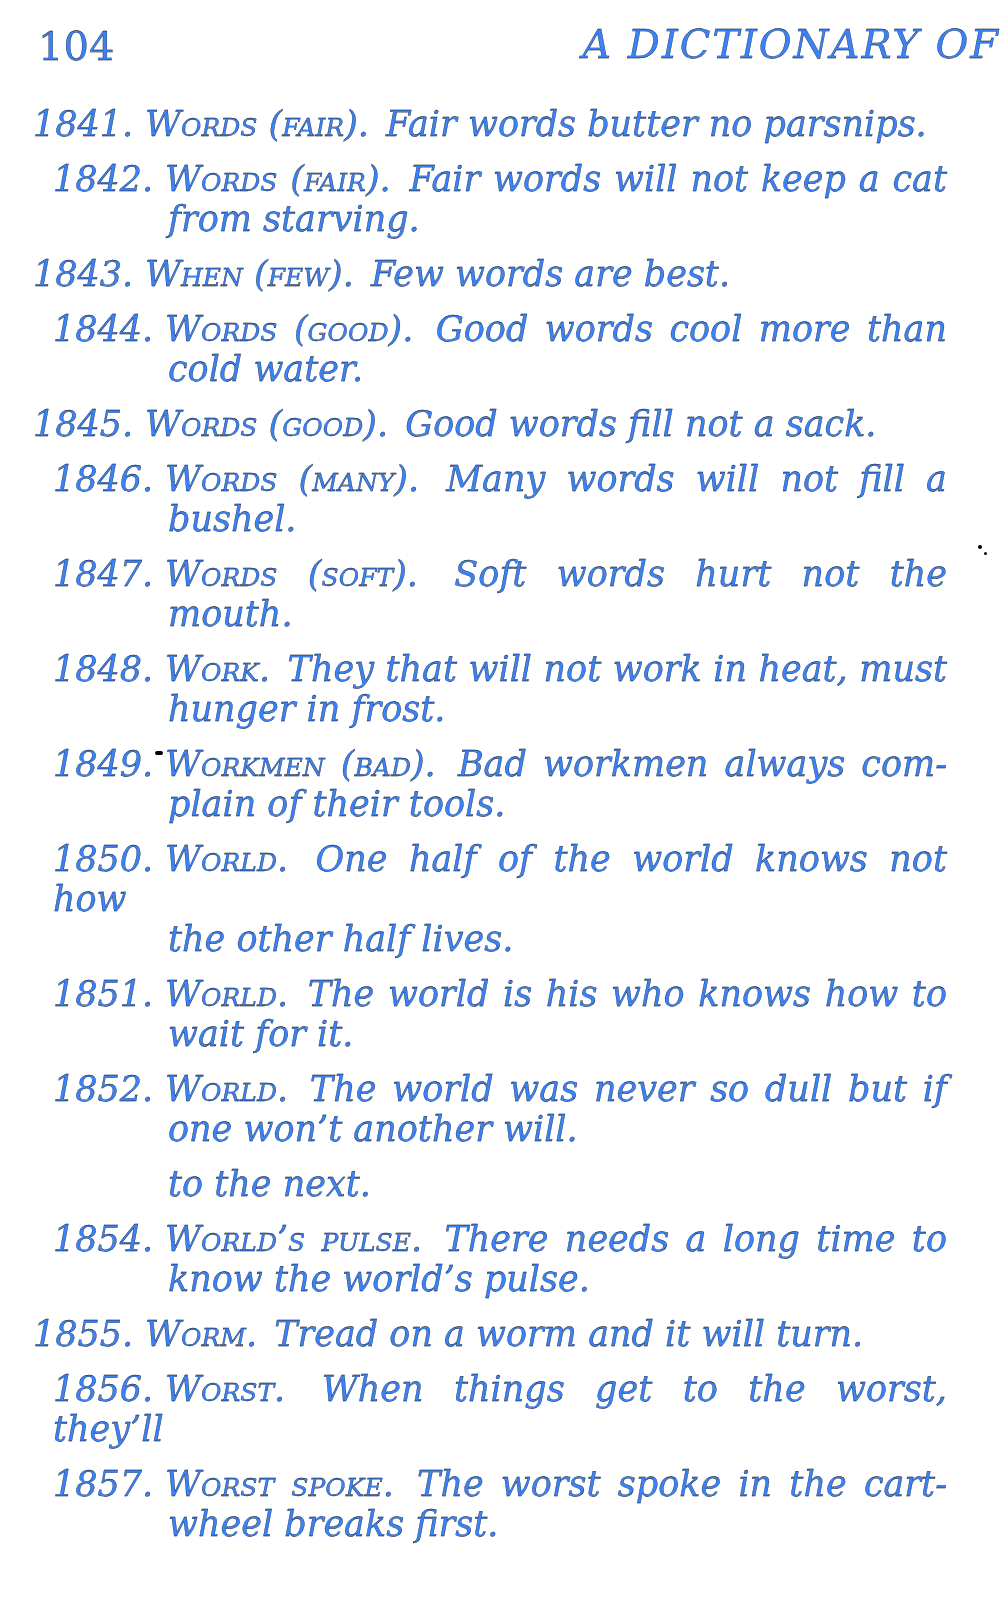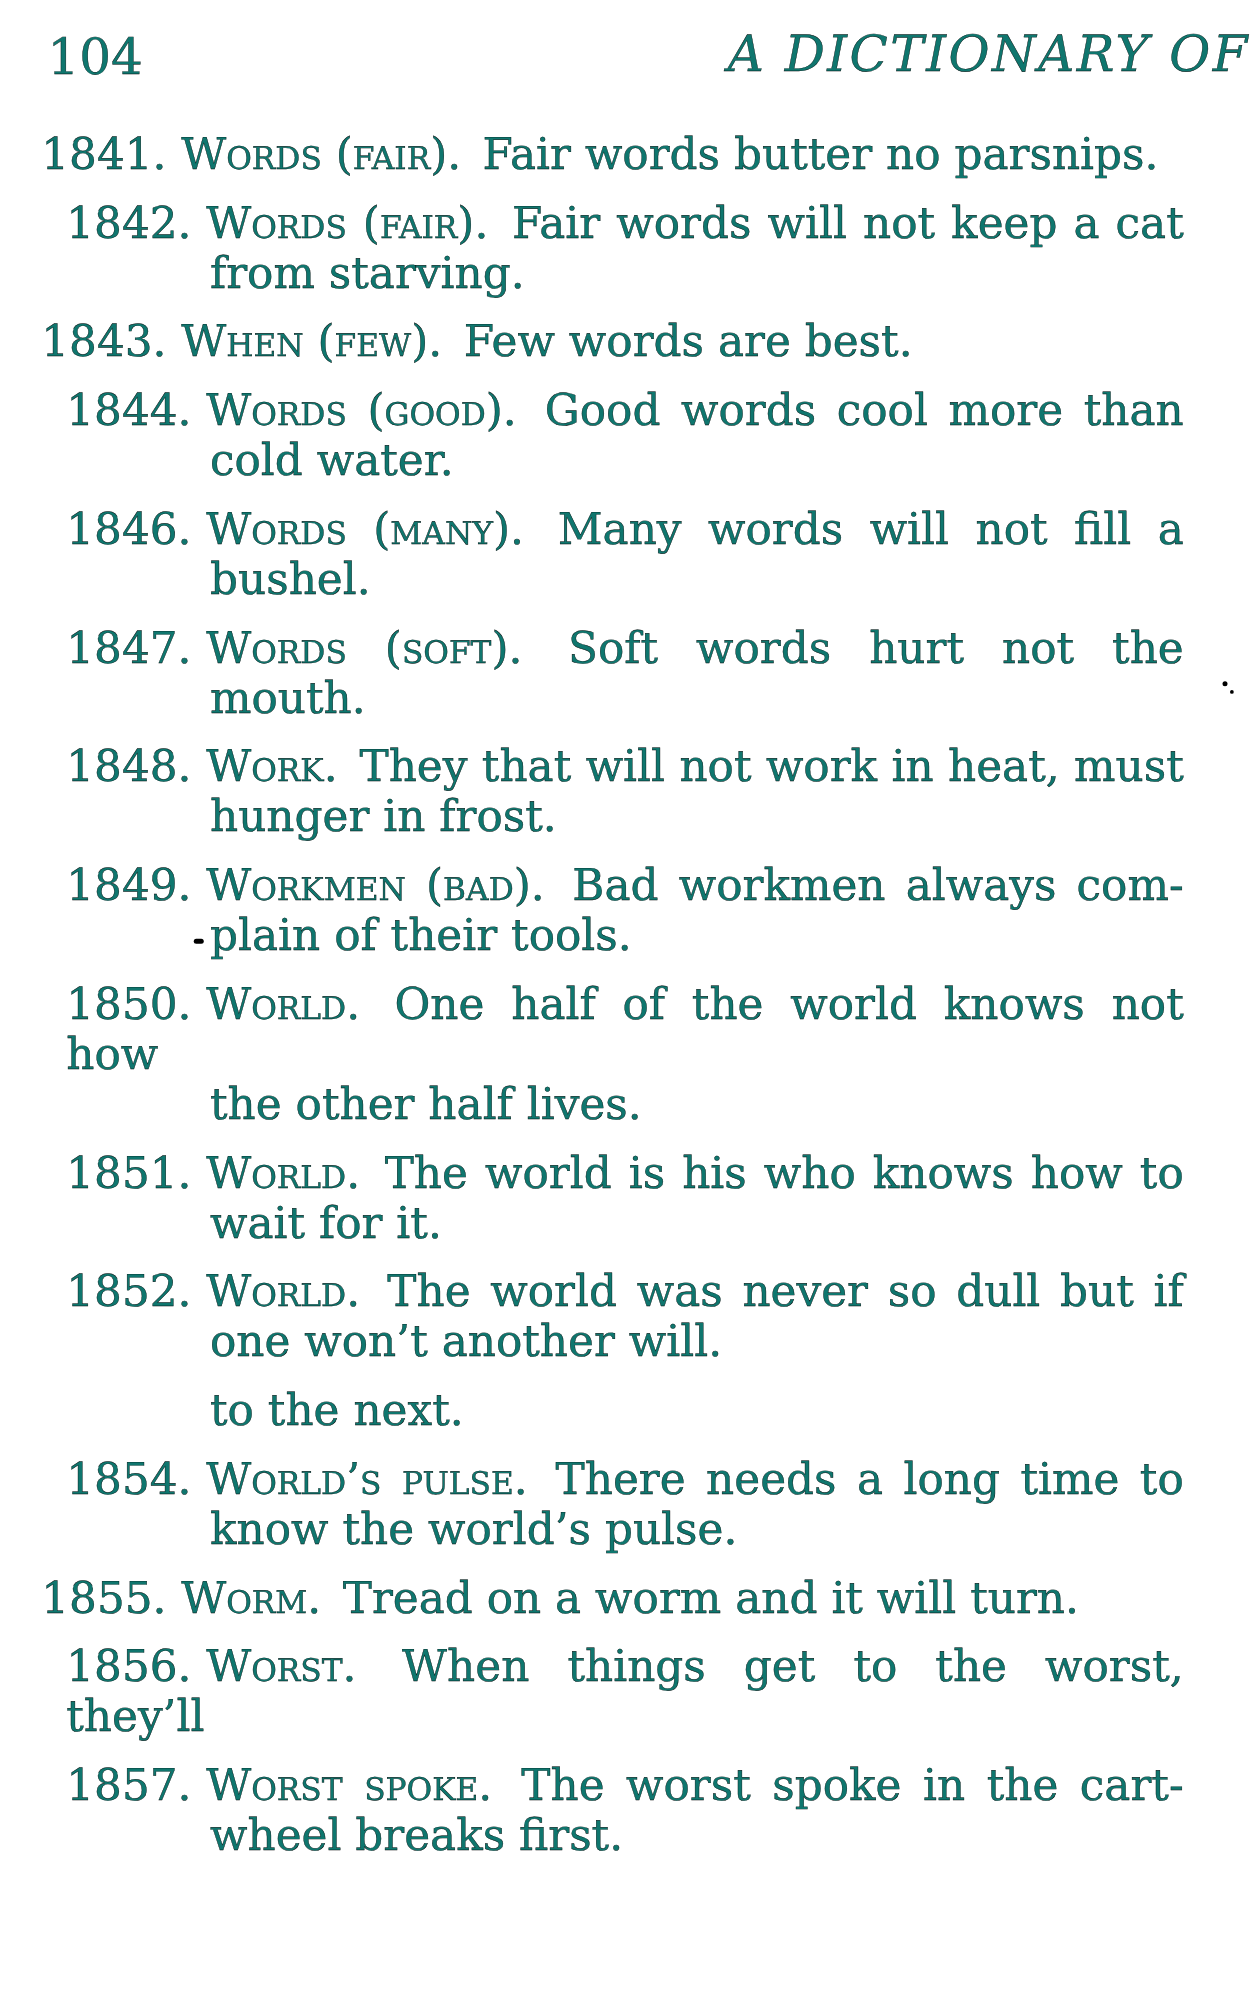--- a/index.html
+++ b/index.html
@@ -5,21 +5,21 @@
   html, body {
     margin: 0;
     padding: 0;
     background: #ffffff;
   }
   .page {
     position: relative;
     width: 1000px;
     height: 1601px;
     background: #ffffff;
-    color: #0f766e;
+    color: #3b82f6;
     font-family: "DejaVu Serif", serif;
     overflow: hidden;
     -webkit-text-stroke: 0.3px #000;
   }
   .pagenum {
     position: absolute;
     top: 24px;
     left: 38px;
     font-size: 40px;
     line-height: 44px;
@@ -42,20 +42,21 @@
     width: 914px;
   }
   .entry {
     margin: 0 0 15px 0;
     font-size: 35px;
     line-height: 40px;
   }
   .line {
     display: block;
     text-align: left;
+    font-style: italic;
   }
   .line.justify {
     text-align: justify;
     text-align-last: justify;
     text-justify: inter-word;
     margin-left: 20px;
   }
   .cont {
     padding-left: 135px;
   }
@@ -97,20 +98,23 @@
 
     <p class="entry">
         <span class="line"><span class="num">1843.</span><span class="kw">When (few).</span> <span>Few words are best.</span></span>
       </p>
 
     <p class="entry">
         <span class="line justify"><span class="num">1844.</span><span class="kw">Words (good).</span> <span>Good words cool more than</span></span>
         <span class="line cont">cold water.</span>
       </p>
 
+    <p class="entry">
+        <span class="line"><span class="num">1845.</span><span class="kw">Words (good).</span> <span>Good words fill not a sack.</span></span>
+      </p>
 
     <p class="entry">
         <span class="line justify"><span class="num">1846.</span><span class="kw">Words (many).</span> <span>Many words will not fill a</span></span>
         <span class="line cont">bushel.</span>
       </p>
 
     <p class="entry">
         <span class="line justify"><span class="num">1847.</span><span class="kw">Words (soft).</span> <span>Soft words hurt not the</span></span>
         <span class="line cont">mouth.</span>
       </p>

